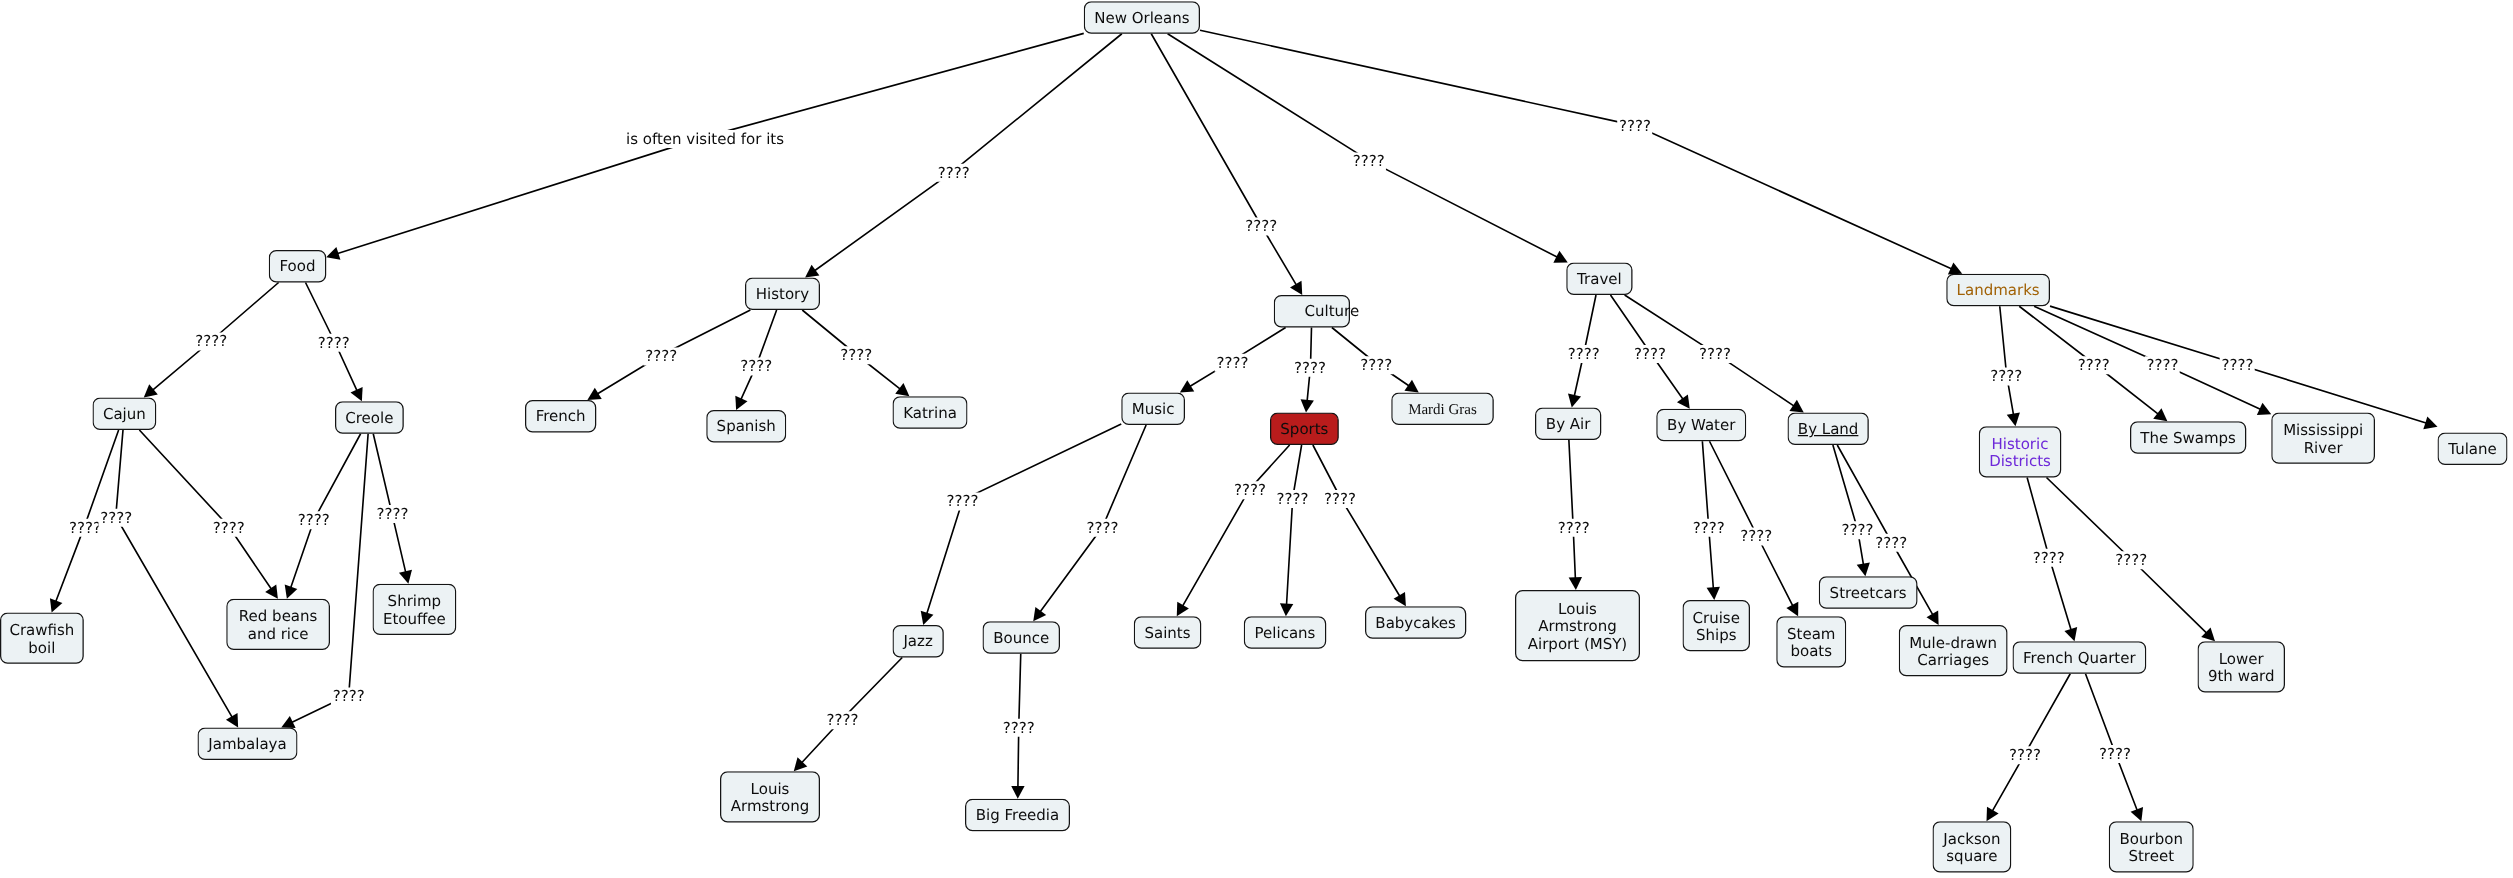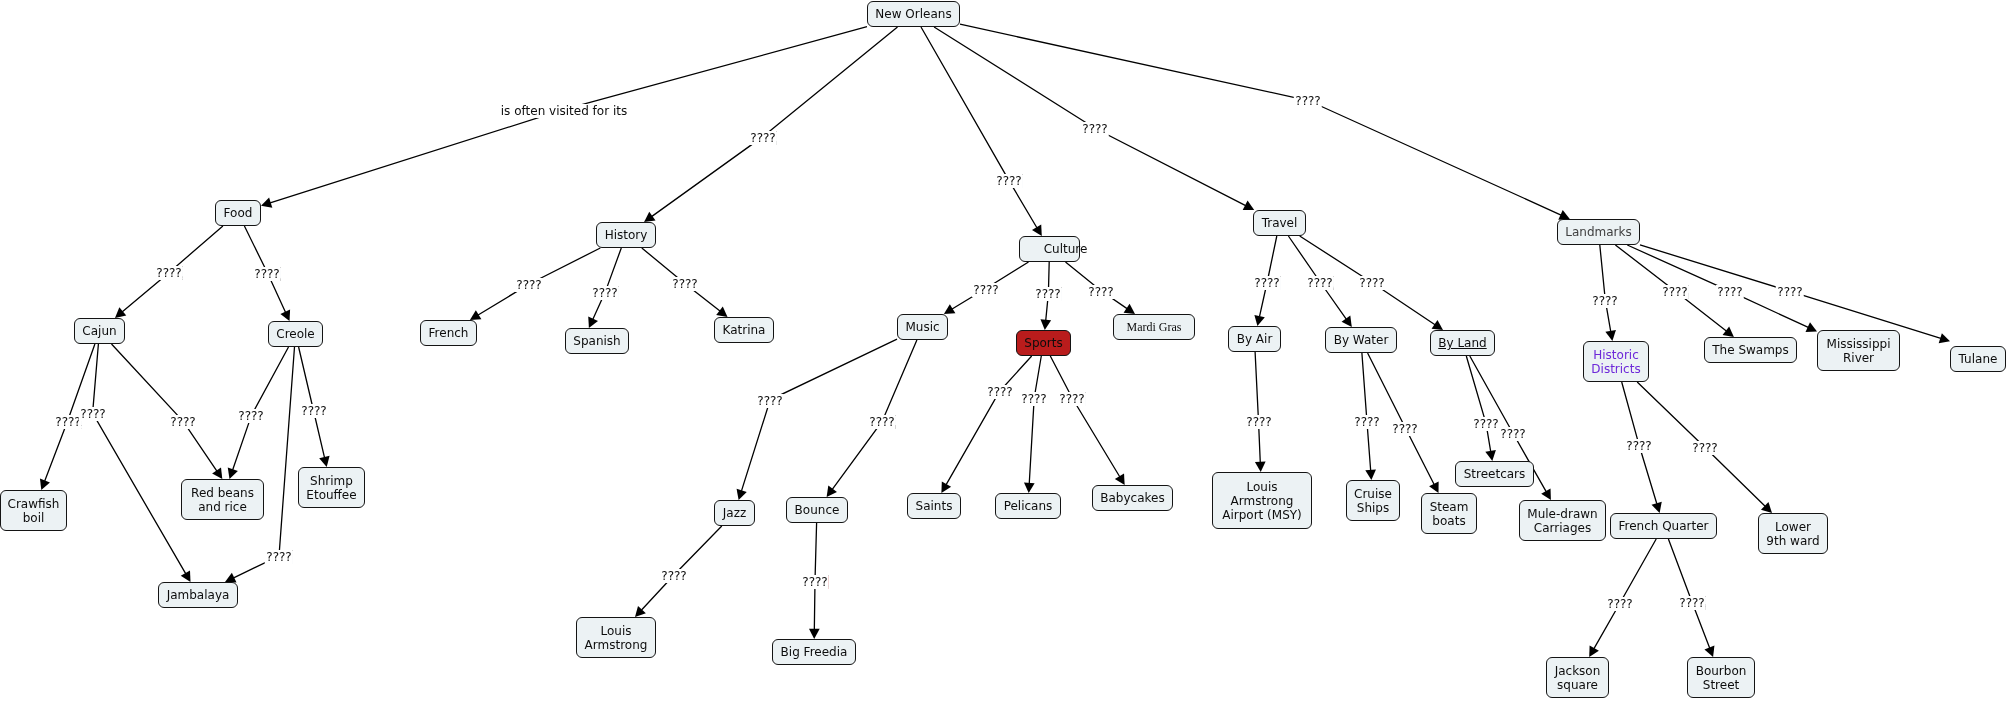--- a/index.html
+++ b/index.html
@@ -1,18 +1,18 @@
 <!DOCTYPE html>
 <html><head>
 <meta charset="utf-8">
 <title>Concept map</title>
 <style>
   html,body{margin:0;padding:0;background:#fff;}
   body{font-family:"DejaVu Sans",sans-serif;}
-  #canvas{position:relative;width:2010px;height:702px;background:#fff;overflow:hidden;}
+  #canvas{position:relative;width:2010px;height:702px;background:#fff;overflow:hidden;border-radius:17px;}
   #edge-layer{position:absolute;left:0;top:0;width:2010px;height:702px;
               shape-rendering:geometricPrecision;}
   #node-layer,#label-layer{position:absolute;left:0;top:0;width:2010px;height:702px;}
   .node{position:absolute;box-sizing:border-box;border-style:solid;border-width:1px;
         border-radius:6px;font-size:12px;line-height:14px;text-align:center;
         white-space:pre;display:flex;align-items:center;justify-content:center;
         will-change:transform;}
   .elabel{position:absolute;font-size:12px;line-height:14px;background:#fff;
           white-space:pre;text-align:center;transform:translate(-50%,-50%);
           padding:0 1.5px;will-change:transform;}
@@ -190,21 +190,21 @@
         <polyline fill="none" stroke="#000000" stroke-width="1.3" points="1668.4,539 1692,602 1709.66,648.04"></polyline>
         <polygon fill="#000000" points="1713.1,657 1704.45,649.39 1714.44,645.56"></polygon>
       </g>
     </svg>
   <div id="node-layer">
       <div class="node" style="left: 867px; top: 1px; width: 93px; height: 26px; background: rgb(236, 242, 244); border-color: rgb(20, 20, 20); color: rgb(13, 13, 13); font-size: 12px;">New Orleans</div>
       <div class="node" style="left: 215px; top: 200px; width: 46px; height: 26px; background: rgb(236, 242, 244); border-color: rgb(20, 20, 20); color: rgb(13, 13, 13); font-size: 12px;">Food</div>
       <div class="node" style="left: 596px; top: 222px; width: 60px; height: 26px; background: rgb(236, 242, 244); border-color: rgb(20, 20, 20); color: rgb(13, 13, 13); font-size: 12px;">History</div>
       <div class="node" style="left: 1019px; top: 236px; width: 61px; height: 26px; background: rgb(236, 242, 244); border-color: rgb(20, 20, 20); color: rgb(13, 13, 13); font-size: 12px; padding-left: 32px;">Culture</div>
       <div class="node" style="left: 1253px; top: 210px; width: 53px; height: 26px; background: rgb(236, 242, 244); border-color: rgb(20, 20, 20); color: rgb(13, 13, 13); font-size: 12px;">Travel</div>
-      <div class="node" style="left: 1557px; top: 219px; width: 83px; height: 26px; background: rgb(236, 242, 244); border-color: rgb(20, 20, 20); color: #404040; font-size: 12px;">Landmarks</div>
+      <div class="node" style="left: 1557px; top: 219px; width: 83px; height: 26px; background: rgb(236, 242, 244); border-color: rgb(20, 20, 20); color: #a16207; font-size: 12px;">Landmarks</div>
       <div class="node" style="left: 74px; top: 318px; width: 51px; height: 26px; background: rgb(236, 242, 244); border-color: rgb(20, 20, 20); color: rgb(13, 13, 13); font-size: 12px;">Cajun</div>
       <div class="node" style="left: 268px; top: 321px; width: 55px; height: 26px; background: rgb(236, 242, 244); border-color: rgb(20, 20, 20); color: rgb(13, 13, 13); font-size: 12px;">Creole</div>
       <div class="node" style="left: 420px; top: 320px; width: 57px; height: 26px; background: rgb(236, 242, 244); border-color: rgb(20, 20, 20); color: rgb(13, 13, 13); font-size: 12px;">French</div>
       <div class="node" style="left: 551px; top: 328px; width: 64px; height: 26px; background: rgb(236, 242, 244); border-color: rgb(20, 20, 20); color: rgb(13, 13, 13); font-size: 12px; margin-left: 14px;">Spanish</div>
       <div class="node" style="left: 714px; top: 317px; width: 60px; height: 26px; background: rgb(236, 242, 244); border-color: rgb(20, 20, 20); color: rgb(13, 13, 13); font-size: 12px;">Katrina</div>
       <div class="node" style="left: 897px; top: 314px; width: 51px; height: 26px; background: rgb(236, 242, 244); border-color: rgb(20, 20, 20); color: rgb(13, 13, 13); font-size: 12px;">Music</div>
       <div class="node" style="left: 1016px; top: 330px; width: 55px; height: 26px; background: #b91c1c; border-color: rgb(20, 20, 20); color: rgb(13, 13, 13); font-size: 12px;">Sports</div>
       <div class="node" style="left: 1113px; top: 314px; width: 82px; height: 26px; background: rgb(236, 242, 244); border-color: rgb(20, 20, 20); color: rgb(13, 13, 13); font-size: 12px; font-family: Liberation Serif, serif;">Mardi Gras</div>
       <div class="node" style="left: 1228px; top: 326px; width: 53px; height: 26px; background: rgb(236, 242, 244); border-color: rgb(20, 20, 20); color: rgb(13, 13, 13); font-size: 12px;">By Air</div>
       <div class="node" style="left: 1325px; top: 327px; width: 72px; height: 26px; background: rgb(236, 242, 244); border-color: rgb(20, 20, 20); color: rgb(13, 13, 13); font-size: 12px;">By Water</div>

